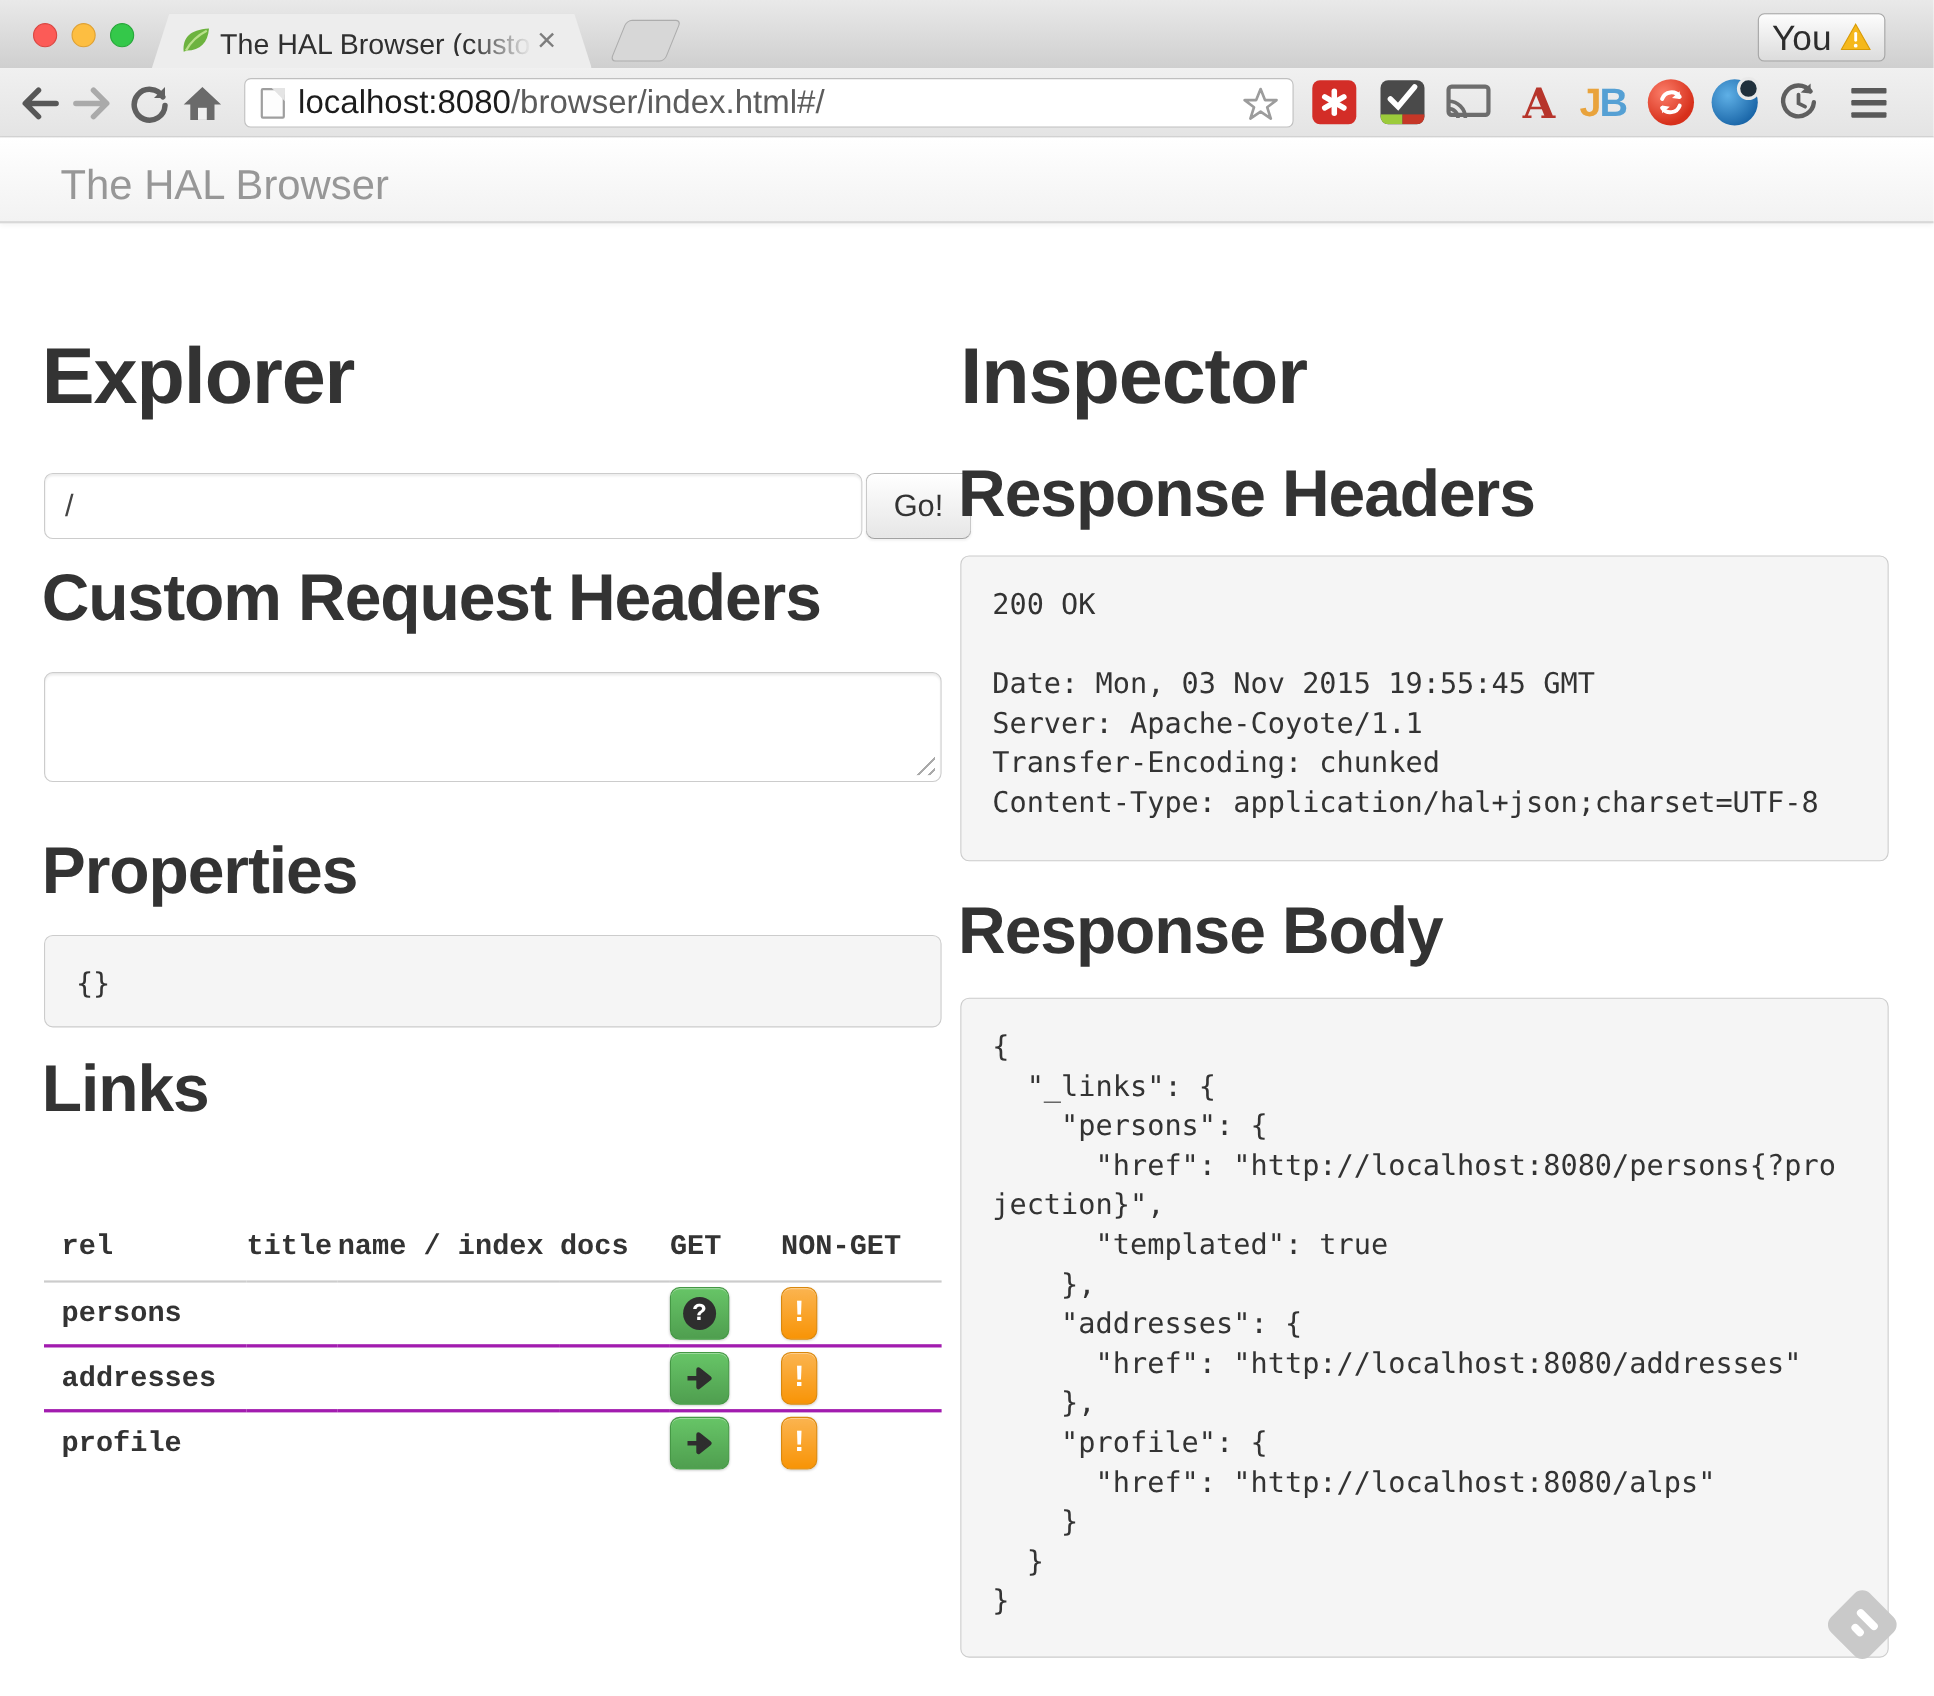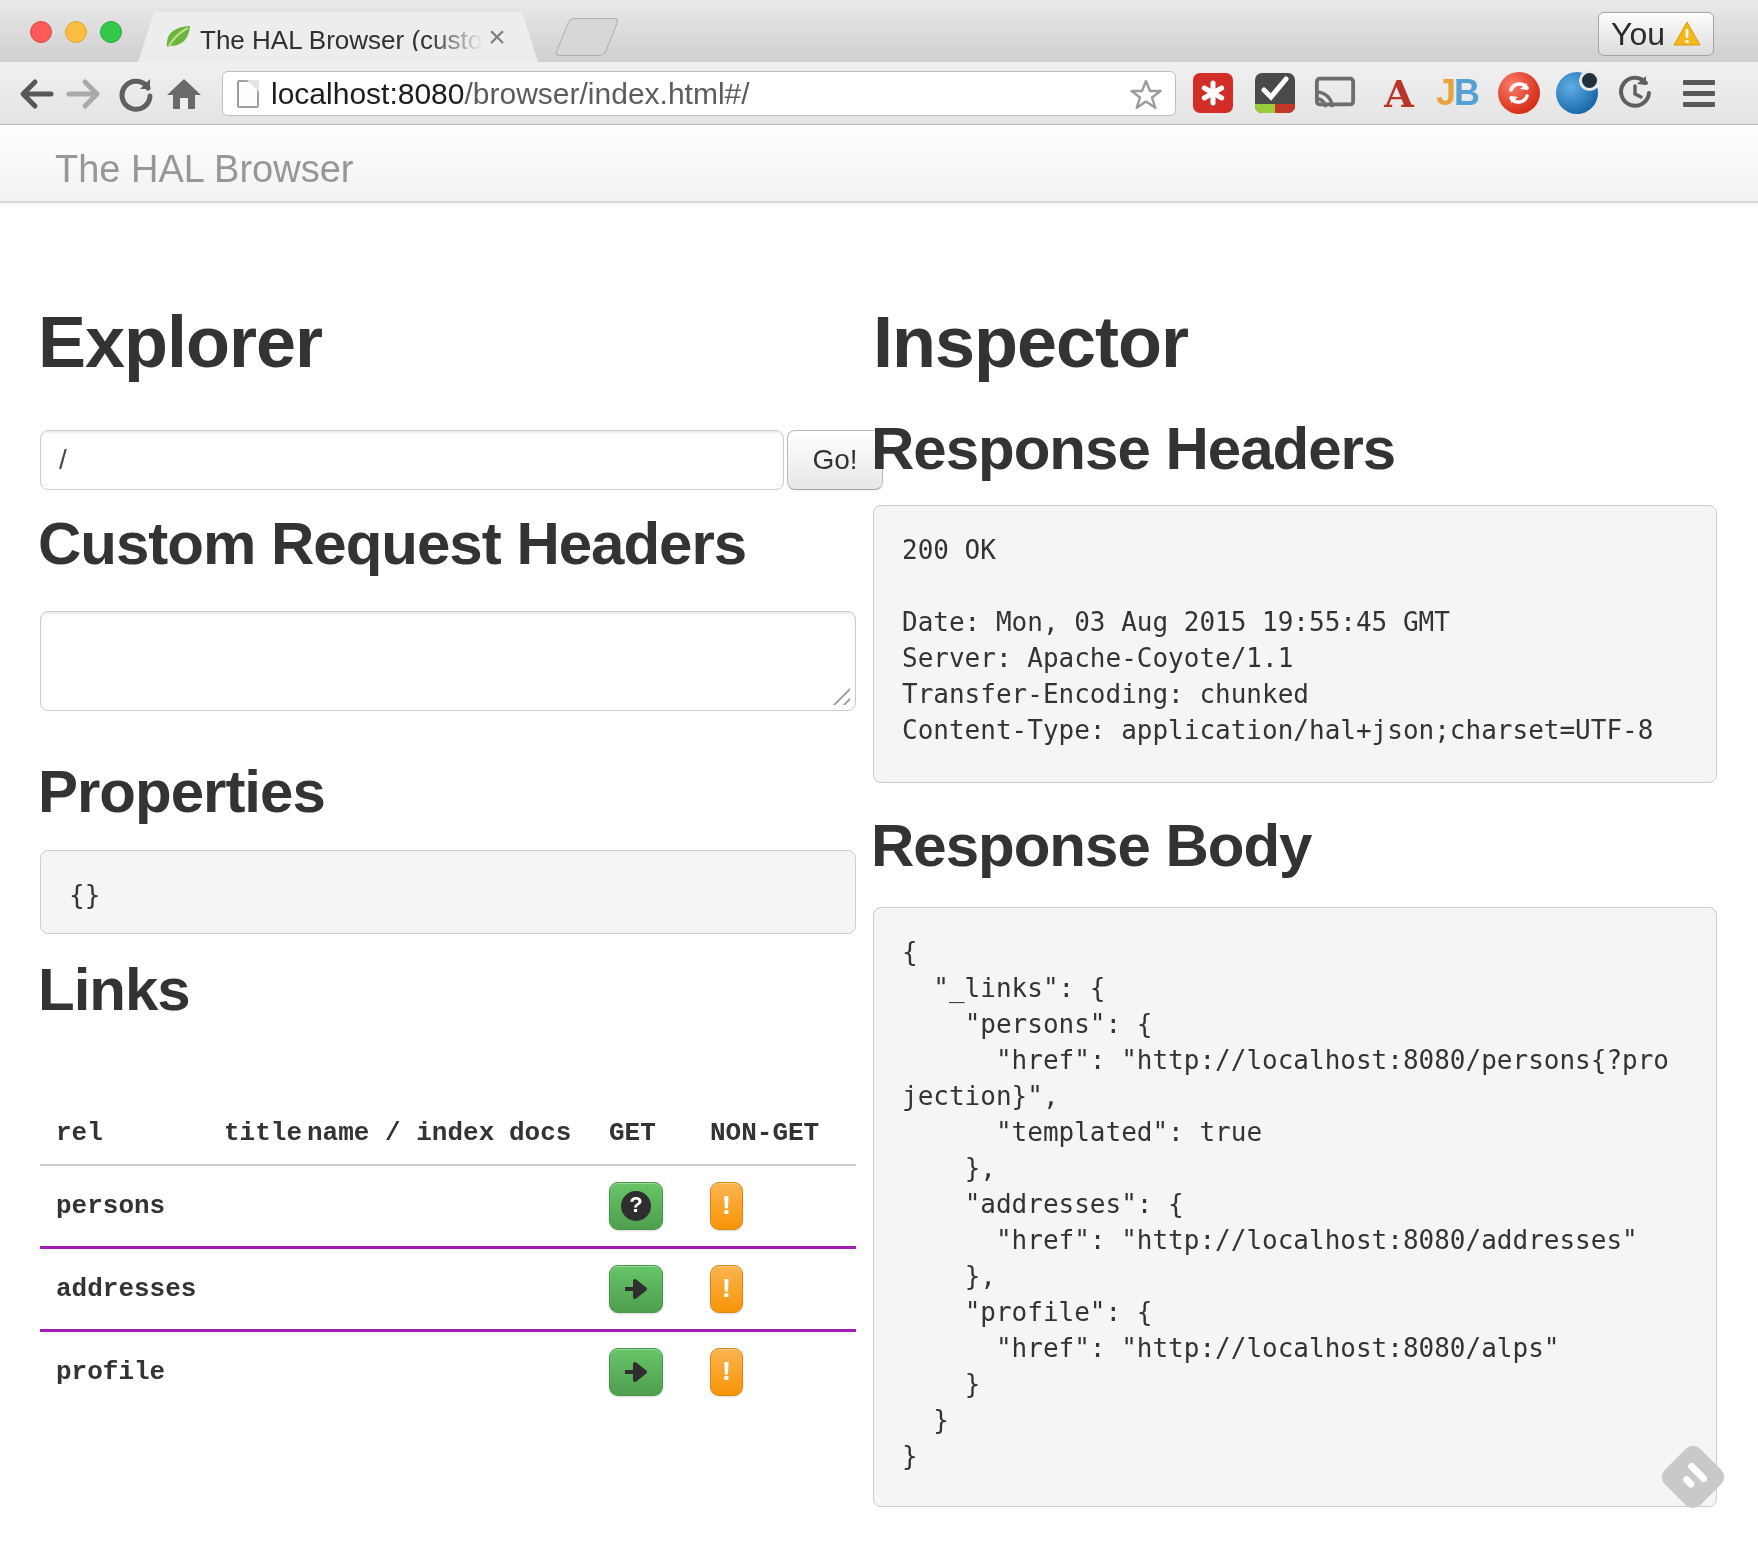--- a/index.html
+++ b/index.html
@@ -106,21 +106,21 @@
             font-size:26px; line-height:36px; color:#333; white-space:pre-wrap;
             word-break:break-all; overflow:hidden; }
   .props-pre { left:40px; top:850px; width:816px; height:84px; }
   .rh-pre   { left:873px; top:505px; width:844px; height:278px; }
   .rb-pre   { left:873px; top:907px; width:844px; height:600px; }
 
   table.links { position:absolute; left:40px; top:1102px; width:816px;
                 border-collapse:collapse; table-layout:fixed;font-family:Liberation Mono, monospace; }
   table.links th { text-align:left; font-size:26px; font-weight:bold; color:#333;
                    padding:16px 0; border-bottom:2px solid #ccc; }
-  table.links td { padding:16px 0; border-top:none; font-size:26px; font-weight:bold;
+  table.links td { padding:4px 0; border-top:none; font-size:26px; font-weight:bold;
                    color:#333; vertical-align:middle;margin-top:44px; }
   table.links tbody tr + tr td { border-top:3px solid #a21caf; }
   table.links tbody tr:first-child td { border-top:none; }
   table.links th:first-child, table.links td:first-child { padding-left:16px; }
 
   .btn-get { display:inline-flex; width:54px; height:48px; align-items:center;
              justify-content:center; border-radius:9px; border:1px solid #459845;
              background:linear-gradient(#67c567,#4f9e4f);
              box-shadow:inset 0 1px 0 rgba(255,255,255,.35), 0 1px 2px rgba(0,0,0,.15); }
   .btn-warn { display:inline-flex; width:33px; height:48px; align-items:center;
@@ -343,21 +343,21 @@
             </span></td>
       </tr>
     </tbody>
   </table>
 
   <h1 class="hal" style="left:873px; top:300px">Inspector</h1>
 
   <h2 class="hal" style="left:871px; top:413px">Response Headers</h2>
   <div class="prebox rh-pre">200 OK
 
-Date: Mon, 03 Aug 2015 19:55:45 GMT
+Date: Mon, 03 Nov 2015 19:55:45 GMT
 Server: Apache-Coyote/1.1
 Transfer-Encoding: chunked
 Content-Type: application/hal+json;charset=UTF-8</div>
 
   <h2 class="hal" style="left:871px; top:810px">Response Body</h2>
   <div class="prebox rb-pre">{
   "_links": {
     "persons": {
       "href": "http://localhost:8080/persons{?pro
 jection}",

